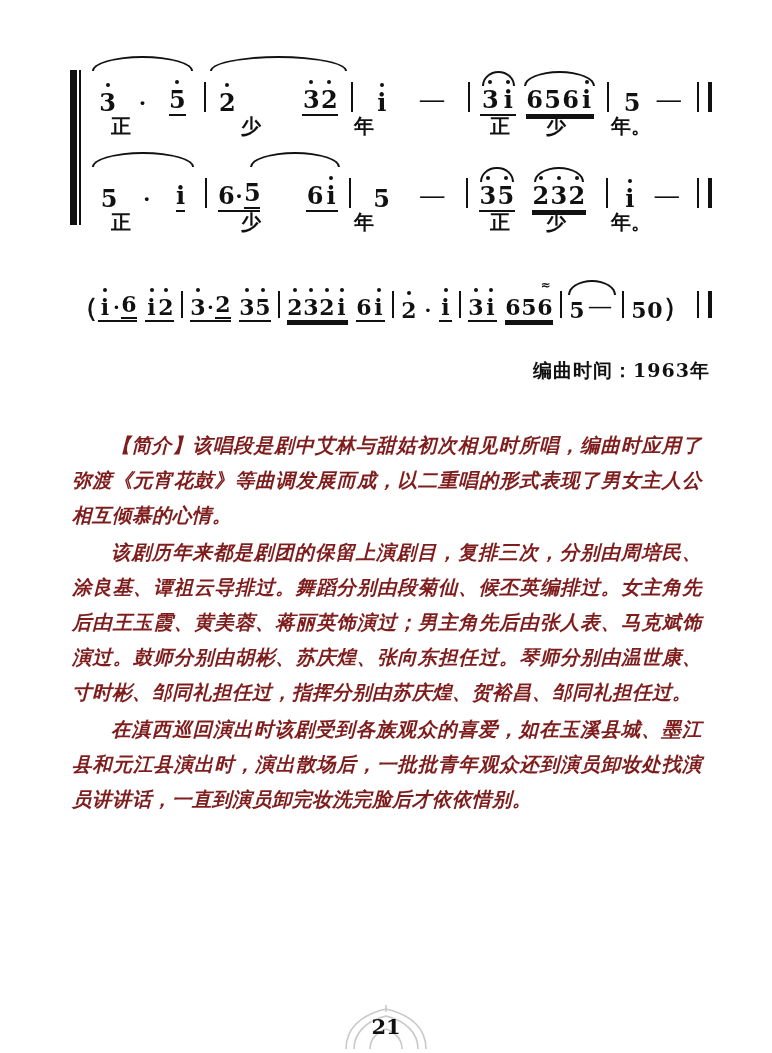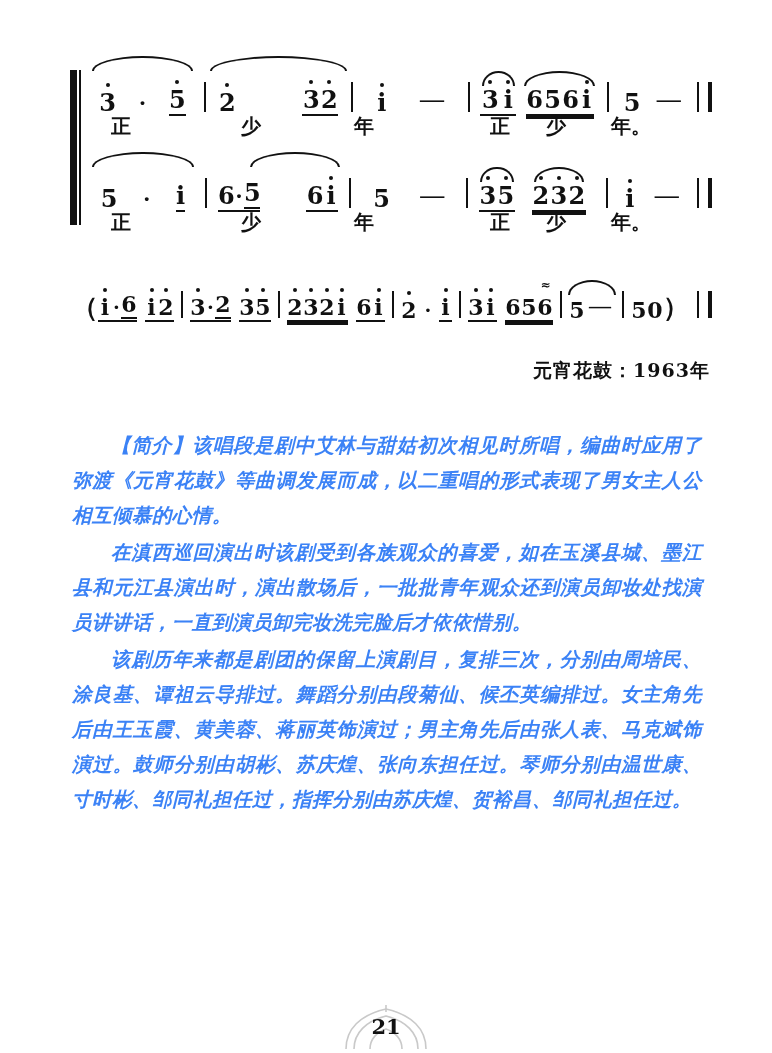--- a/index.html
+++ b/index.html
@@ -232,21 +232,21 @@
     left: 72px;
     top: 428px;
     width: 630px;
   }
   .para {
     font-family: "DejaVu Serif", "Liberation Serif", serif;
     font-size: 19.5px;
     line-height: 35px;
     text-align: justify;
     text-justify: inter-ideograph;
-    color: #3b82f6;
+    color: #7f1d1d;
     margin: 0 0 2px 0;
     text-indent: 2em;
     font-weight: 600;
     font-style: italic;
     letter-spacing: 0.5px;
   }
 
   
   .footer {
     position: absolute;
@@ -582,26 +582,26 @@
       </span>
     <span class="note" style="width:16px;">
         <span class="gl">0</span>
       </span>
 
     <span class="paren">）</span>
     <span class="barline end"></span>
   </div>
 </div>
 
-<div class="credit">元宵花鼓：1963年</div>
+<div class="credit">编曲时间：1963年</div>
 
 <div class="body-text">
   <p class="para">【简介】该唱段是剧中艾林与甜姑初次相见时所唱，编曲时应用了弥渡《元宵花鼓》等曲调发展而成，以二重唱的形式表现了男女主人公相互倾慕的心情。</p>
+  <p class="para">该剧历年来都是剧团的保留上演剧目，复排三次，分别由周培民、涂良基、谭祖云导排过。舞蹈分别由段菊仙、候丕英编排过。女主角先后由王玉霞、黄美蓉、蒋丽英饰演过；男主角先后由张人表、马克斌饰演过。鼓师分别由胡彬、苏庆煌、张向东担任过。琴师分别由温世康、寸时彬、邹同礼担任过，指挥分别由苏庆煌、贺裕昌、邹同礼担任过。</p>
   <p class="para">在滇西巡回演出时该剧受到各族观众的喜爱，如在玉溪县城、墨江县和元江县演出时，演出散场后，一批批青年观众还到演员卸妆处找演员讲讲话，一直到演员卸完妆洗完脸后才依依惜别。</p>
-  <p class="para">该剧历年来都是剧团的保留上演剧目，复排三次，分别由周培民、涂良基、谭祖云导排过。舞蹈分别由段菊仙、候丕英编排过。女主角先后由王玉霞、黄美蓉、蒋丽英饰演过；男主角先后由张人表、马克斌饰演过。鼓师分别由胡彬、苏庆煌、张向东担任过。琴师分别由温世康、寸时彬、邹同礼担任过，指挥分别由苏庆煌、贺裕昌、邹同礼担任过。</p>
 </div>
 
 <div class="footer">
   <div class="page-ornament">
     <svg width="92" height="48" viewBox="0 0 92 48" xmlns="http://www.w3.org/2000/svg">
       <g fill="none" stroke="#c9c9c9" stroke-width="1.6">
         <path d="M6 46 C6 26 20 12 46 6 C72 12 86 26 86 46"></path>
         <path d="M14 46 C14 30 26 18 46 13 C66 18 78 30 78 46"></path>
         <path d="M46 2 L46 9"></path>
         <path d="M30 46 C30 36 37 29 46 26 C55 29 62 36 62 46"></path>

